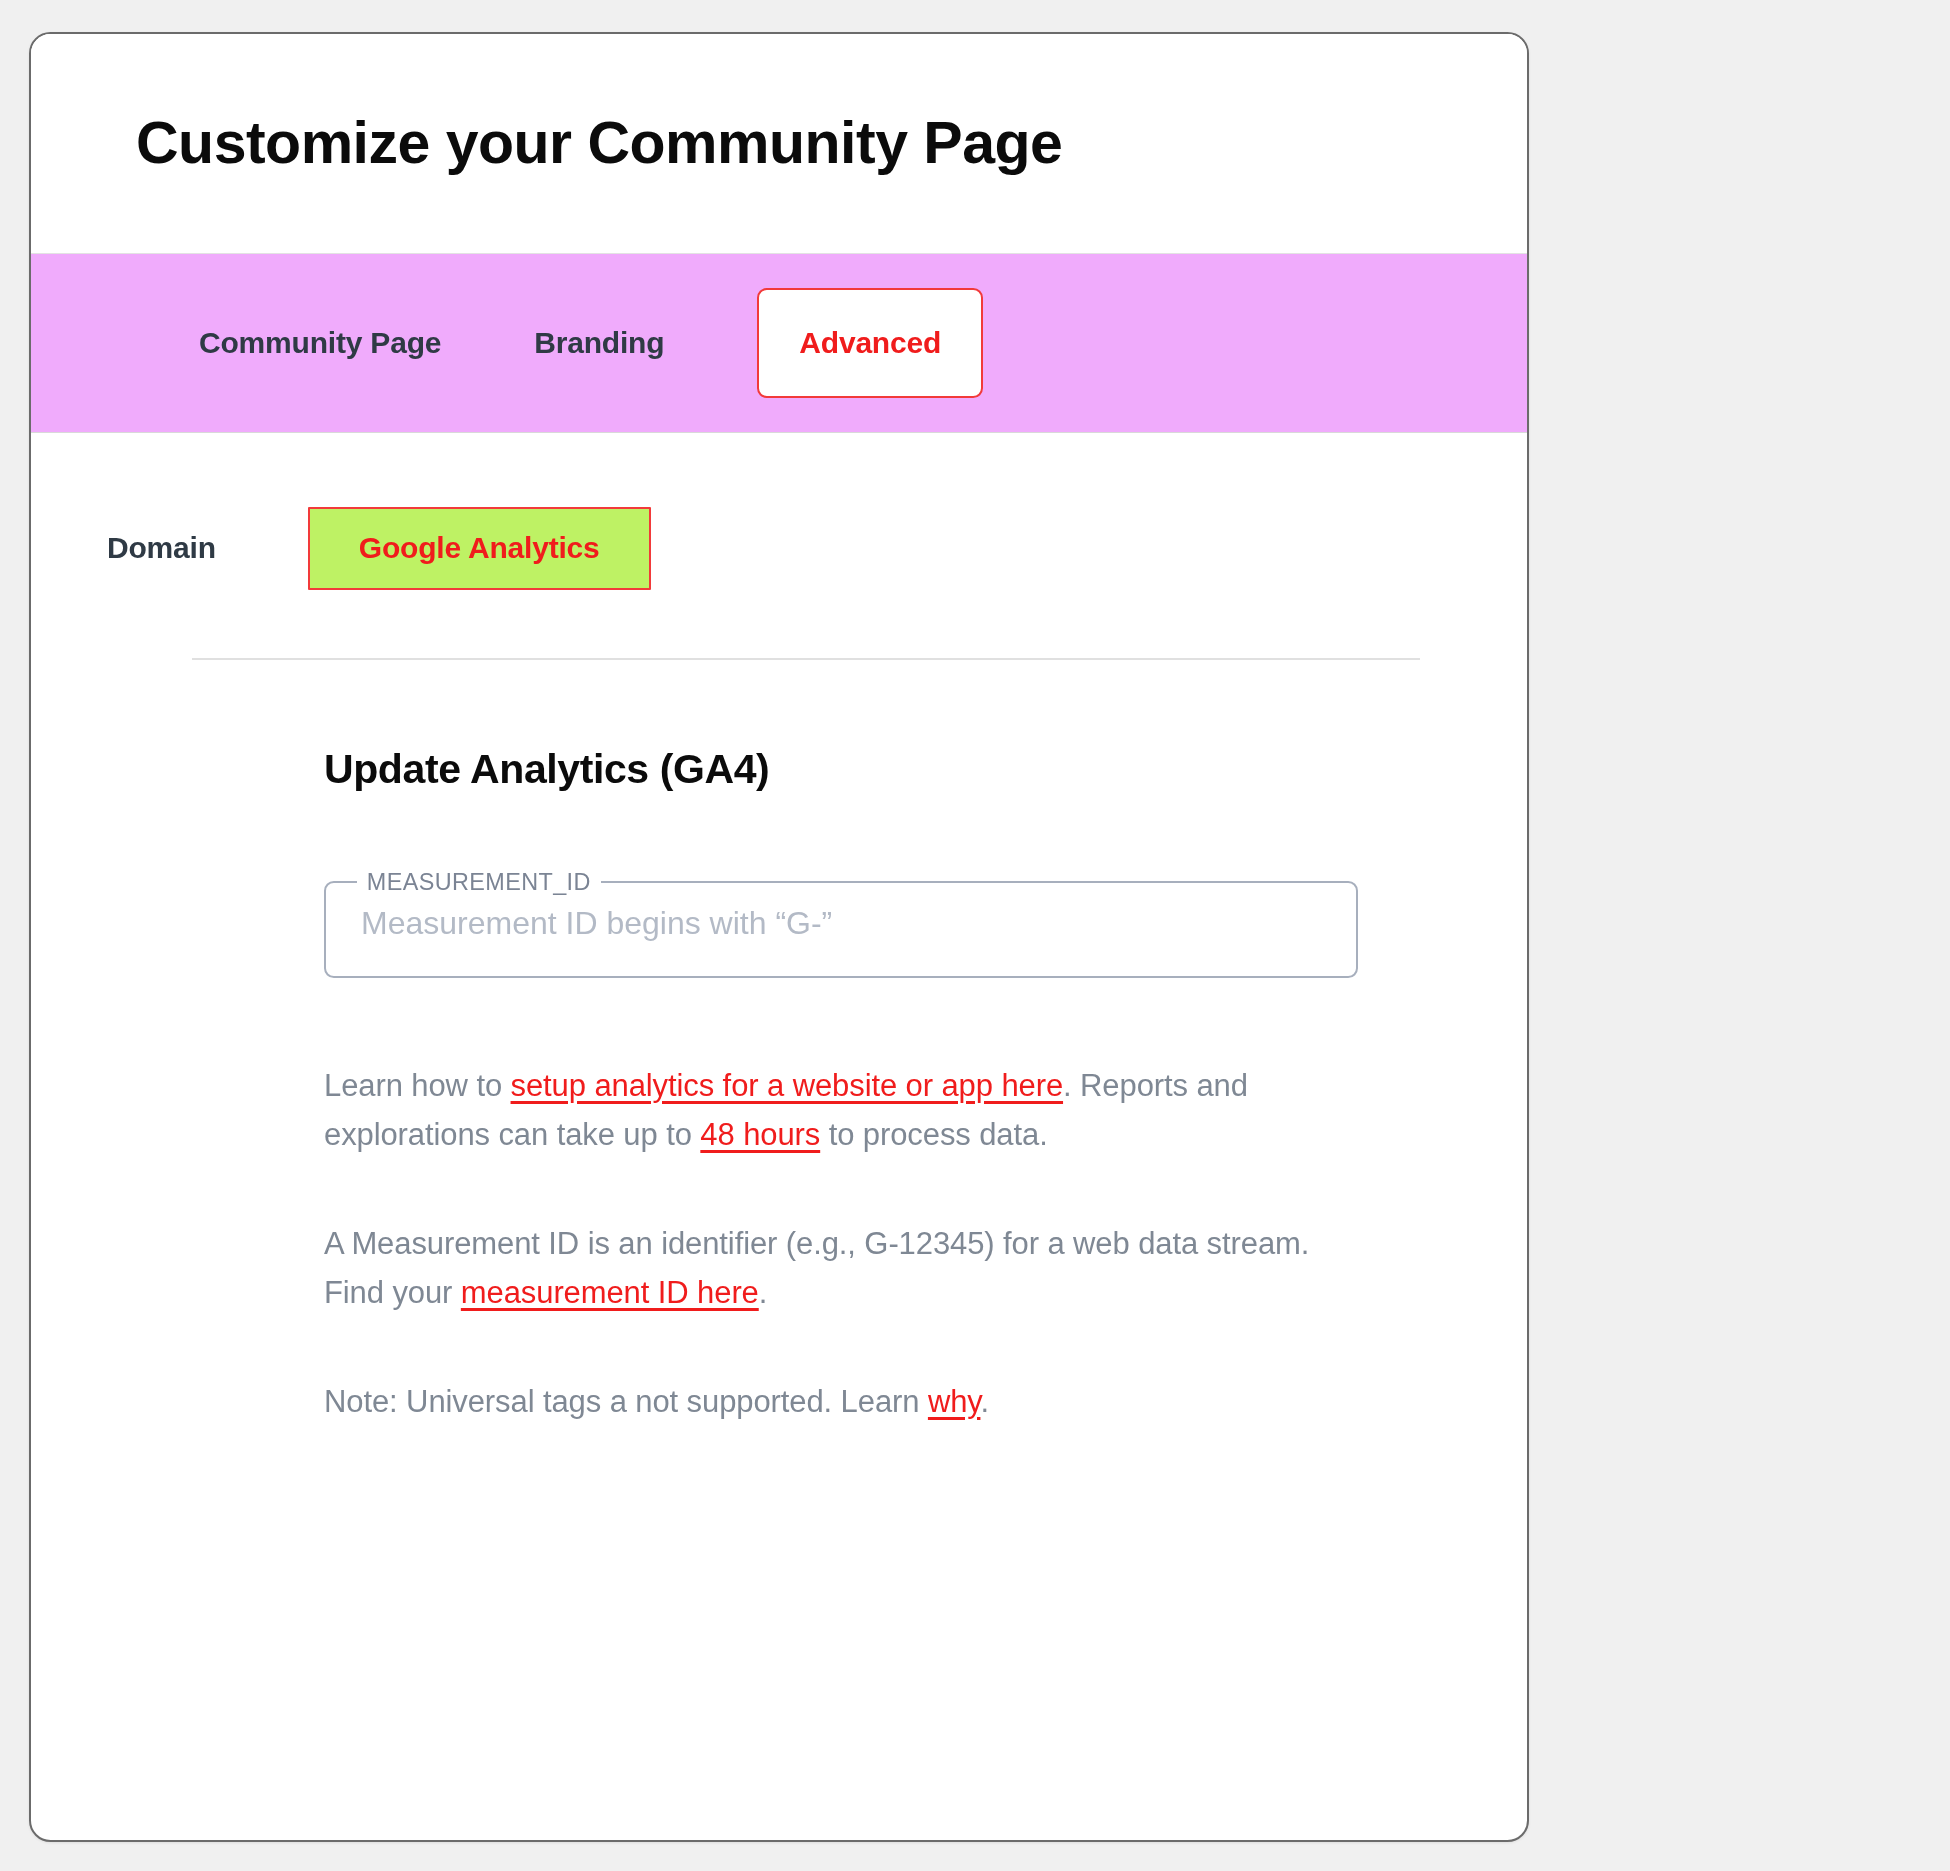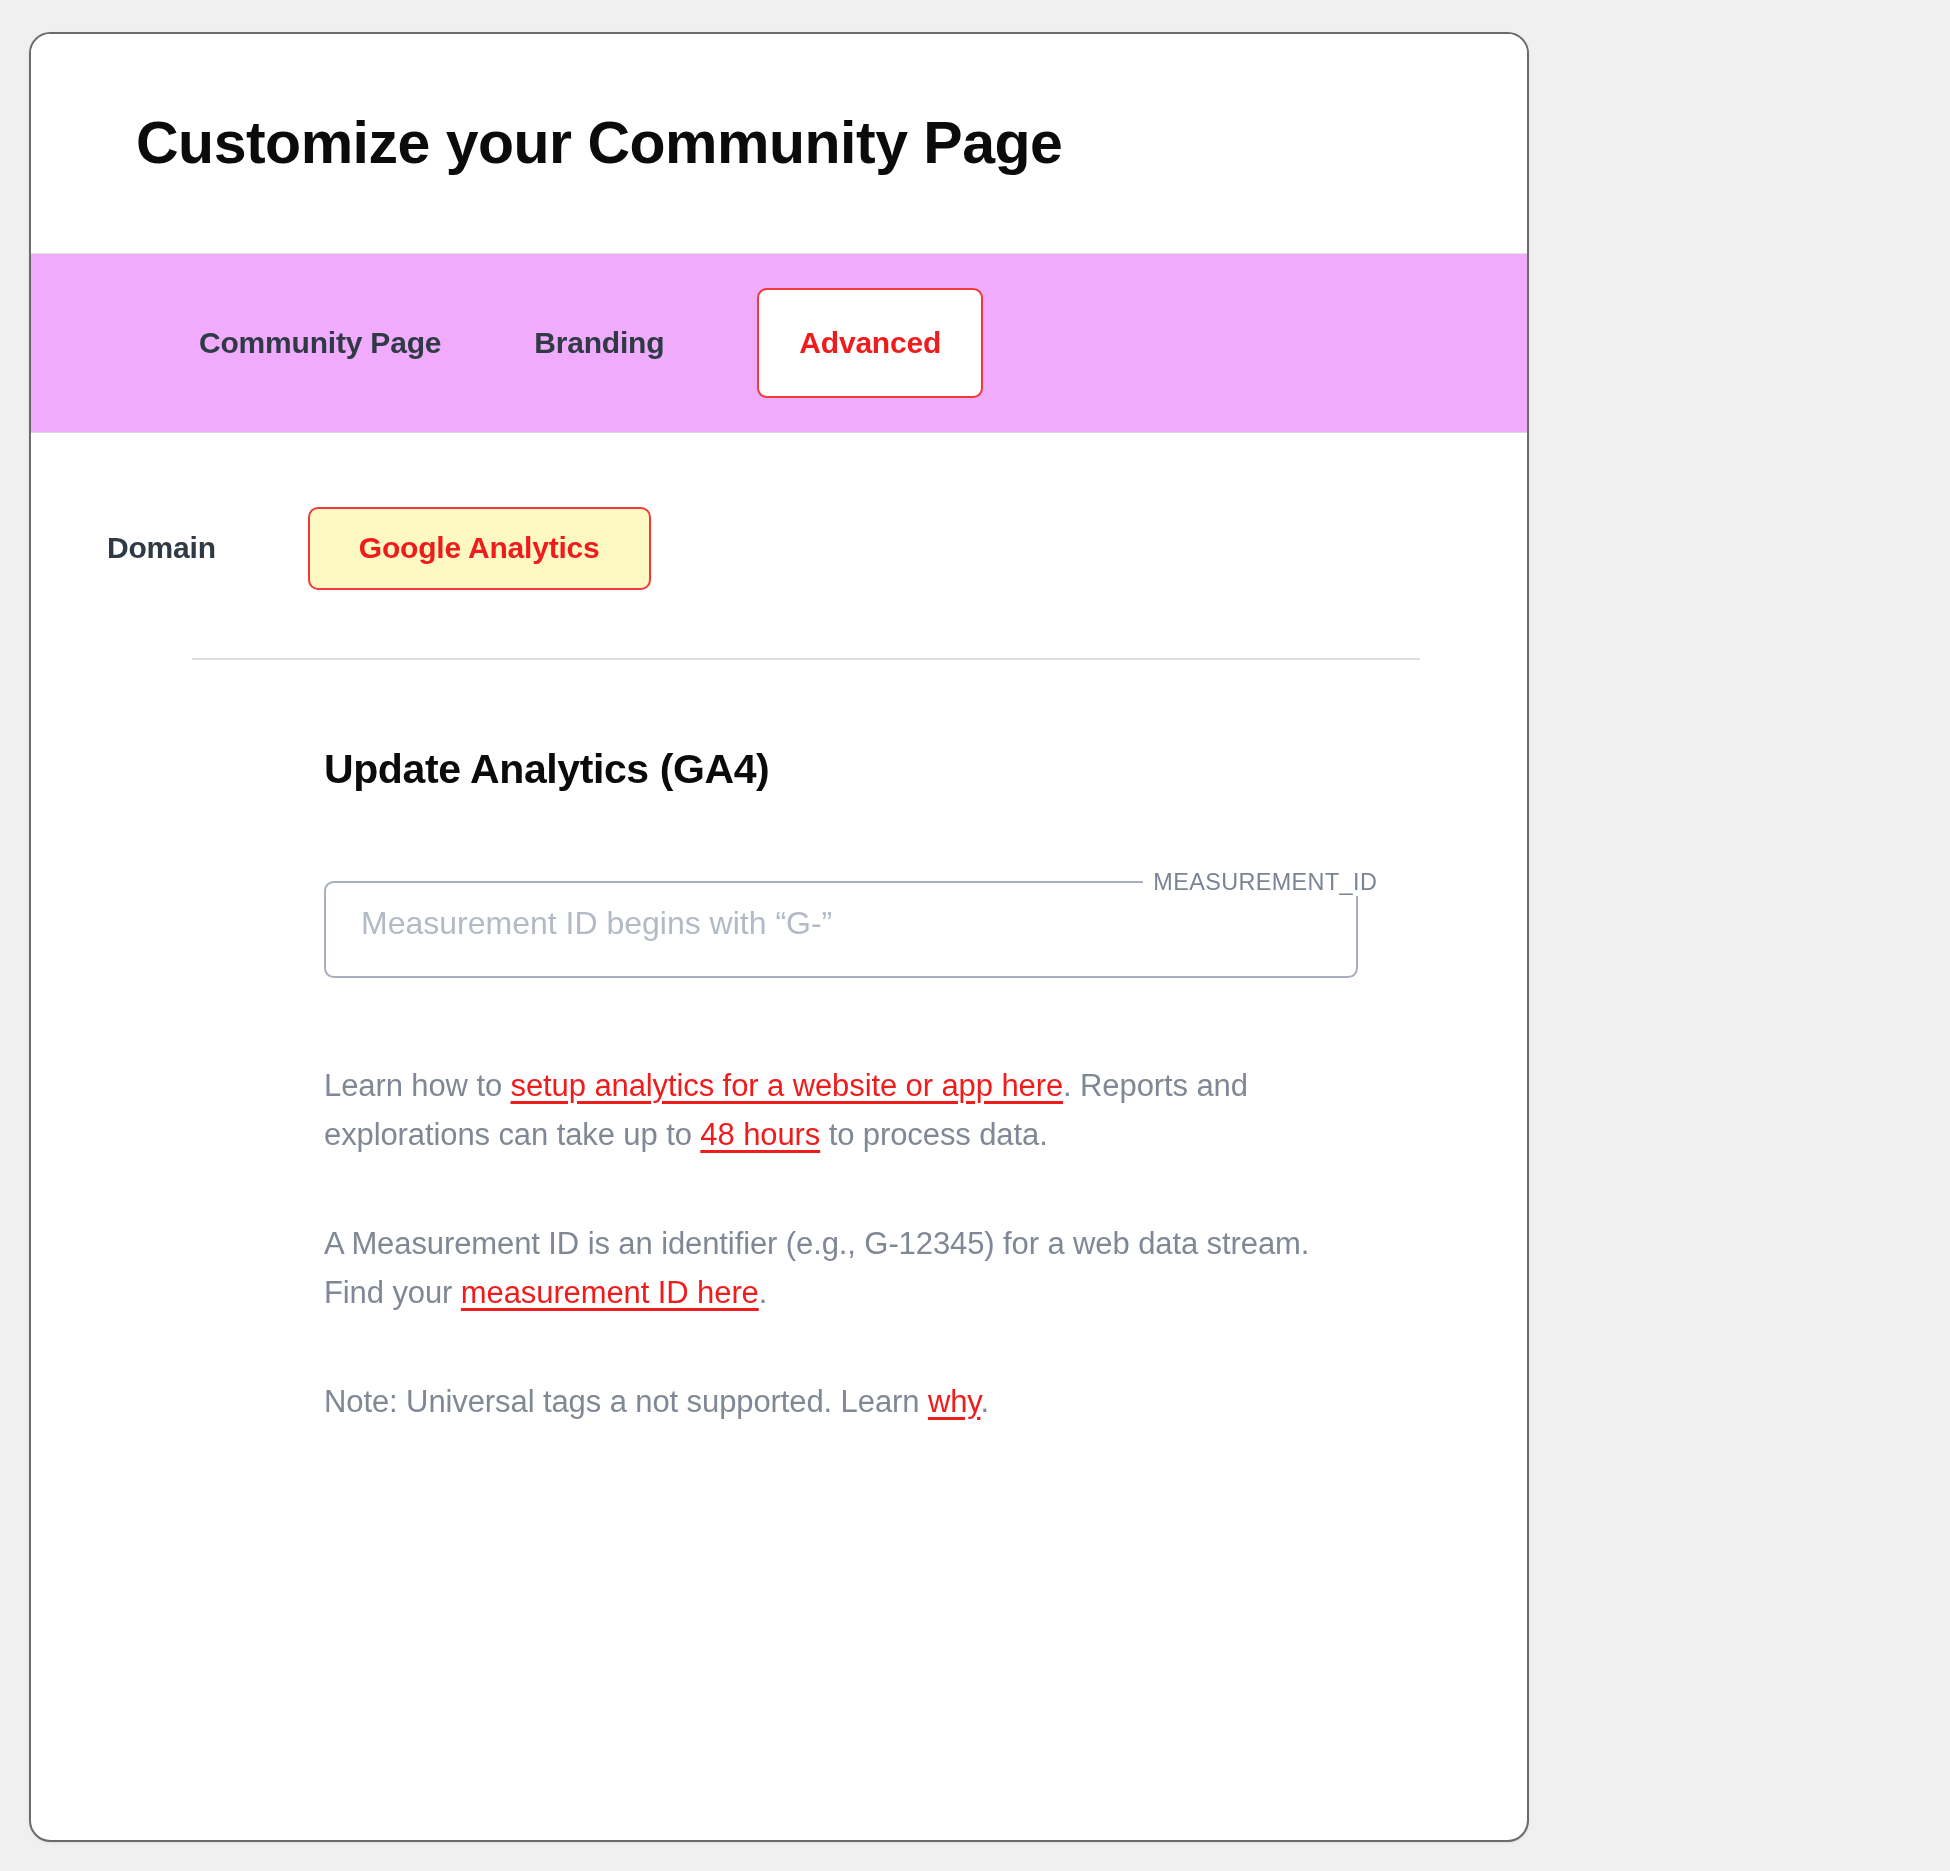--- a/index.html
+++ b/index.html
@@ -113,23 +113,23 @@
     border: none;
     padding: 0;
     font-family: inherit;
     cursor: pointer;
     margin-right: 92px;
     white-space: nowrap;
   }
   .subtab.pill {
     margin-right: 0;
     color: #f01c1c;
-    background: #fef9c3;
+    background: #bef264;
     border: 2px solid #f23a3a;
-    border-radius: 10px;
+    border-radius: 1px;
     padding: 22.4px 49px;
   }
 
   .divider {
     height: 2px;
     background: #e0e0e0;
     margin: 68px 107px 0 161px;
   }
 
   .section {
@@ -162,21 +162,20 @@
     box-sizing: border-box;
     pointer-events: none;
   }
   .field legend {
     margin-left: 31px;
     padding: 0 9.8px;
     font-size: 23.4px;
     letter-spacing: 0.4px;
     color: #7b8494;
     font-family: inherit;
-    text-align: right;
   }
   .field input {
     position: absolute;
     inset: 0;
     width: 100%;
     height: 100%;
     box-sizing: border-box;
     border: none;
     outline: none;
     background: transparent;

